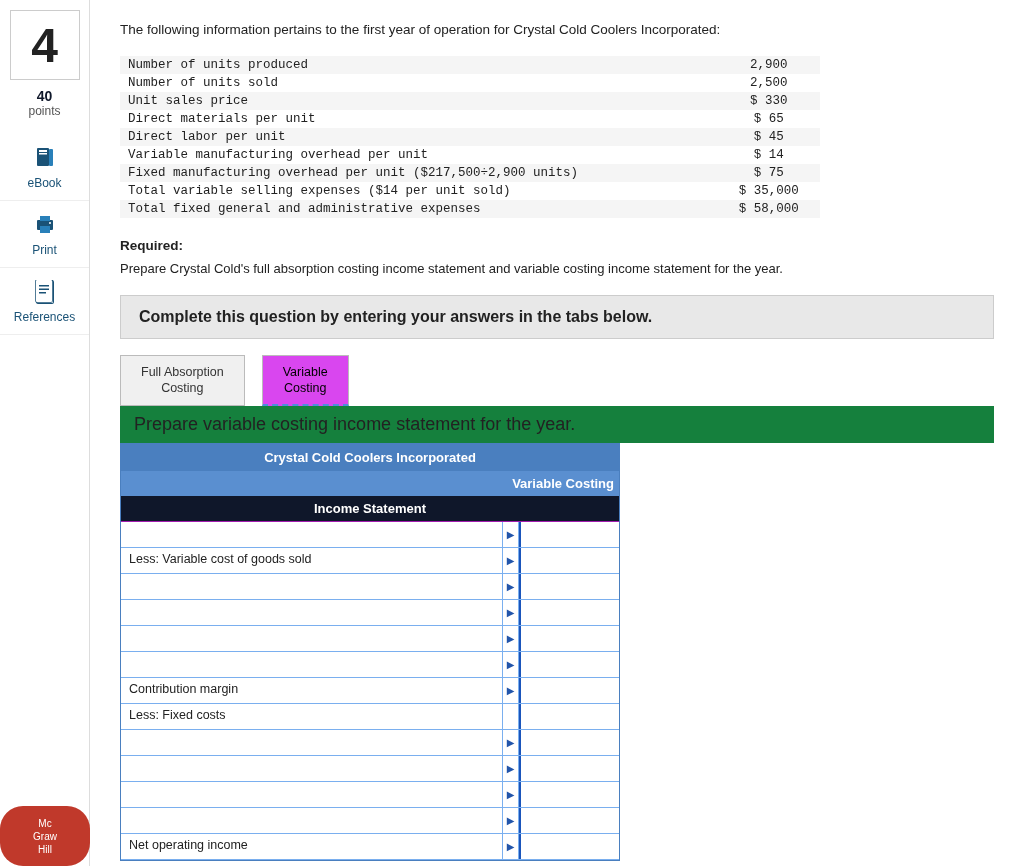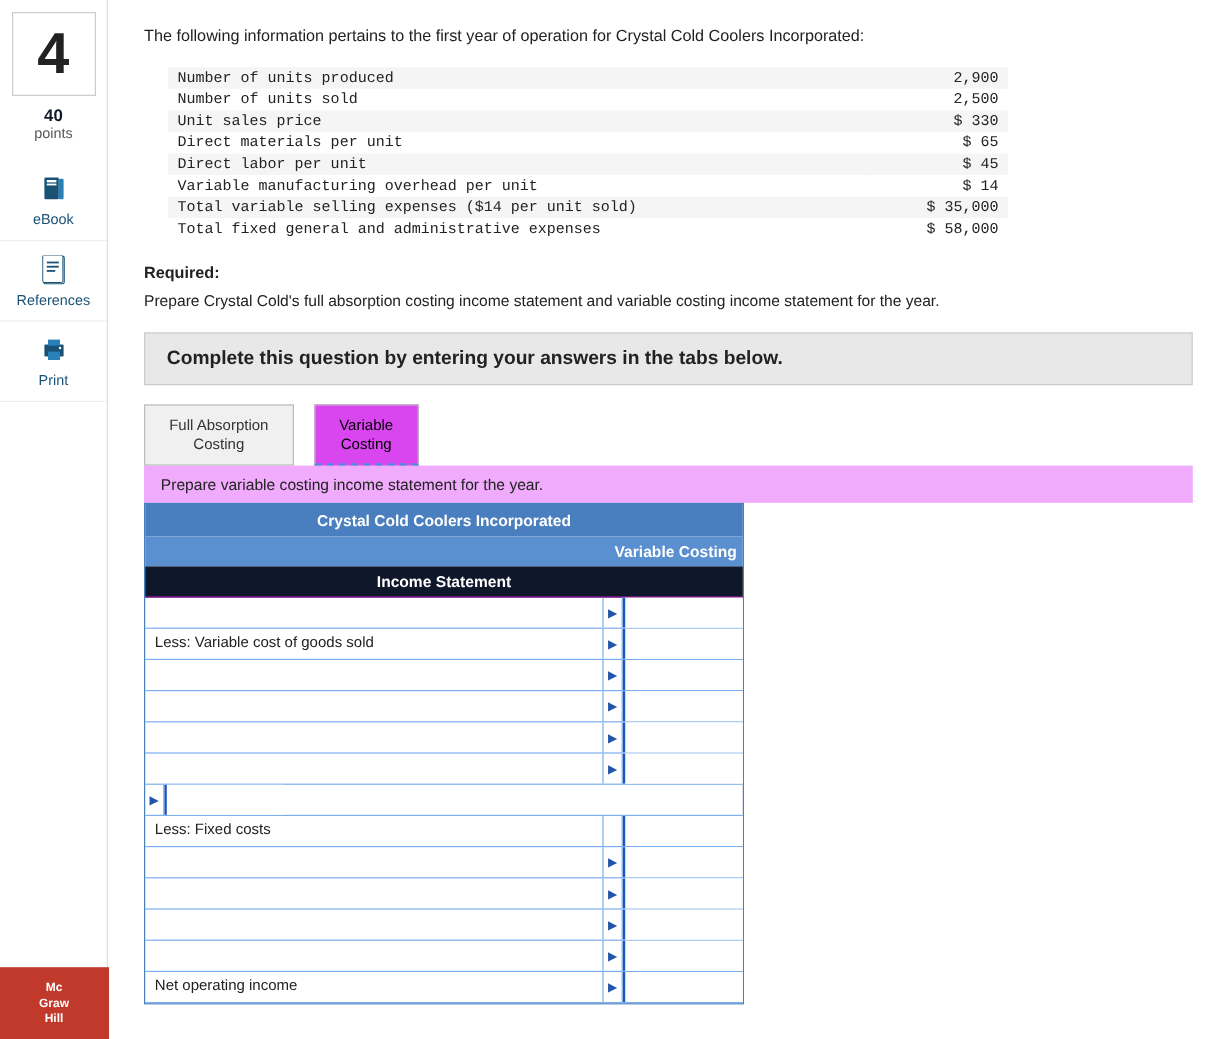--- a/index.html
+++ b/index.html
@@ -78,28 +78,27 @@
     }
 
     
     .data-table {
       border-collapse: collapse;
       margin-bottom: 20px;
       font-size: 12.5px;
       font-family: 'Courier New', monospace;
       width: 100%;
       max-width: 700px;
-      margin-left: 20px;
     }
     .data-table tr td {
       padding: 2px 8px;
     }
     .data-table tr:nth-child(odd) td { background: #f5f5f5; }
     .data-table tr:nth-child(even) td { background: #fff; }
-    .data-table td:last-child { text-align: right; min-width: 80px; }
+    .data-table td:last-child { text-align: center; min-width: 80px; }
 
     .required-heading {
       font-weight: bold;
       margin-bottom: 6px;
       font-size: 13.5px;
     }
     .required-text {
       font-size: 13px;
       margin-bottom: 16px;
       line-height: 1.5;
@@ -136,23 +135,23 @@
       background: #d946ef;
       border-bottom: 2px dashed #4a90d9;
       color: #000;
     }
     .tab:not(.active) {
       border-bottom: 1px solid #bbb;
     }
 
     
     .prepare-bar {
-      background: #f0abfc;
+      background: #15803d;
       padding: 8px 14px;
-      font-size: 13px;
+      font-size: 18px;
       margin-bottom: 0;
     }
 
     
     .income-table-wrapper {
       border: 1px solid #4a7fbf;
       max-width: 500px;
     }
     .income-header {
       background: #4a7fbf;
@@ -209,32 +208,33 @@
       padding: 2px 4px;
       font-size: 12.5px;
       outline: none;
     }
 
     
     .mcgraw-logo {
       background: #c0392b;
       color: white;
       font-size: 10px;
-      font-weight: bold;
+      font-weight: normal;
       padding: 6px 8px;
       line-height: 1.3;
       text-align: center;
       position: fixed;
       bottom: 0;
       left: 0;
       width: 90px;
       height: 60px;
       display: flex;
       align-items: center;
       justify-content: center;
+      border-radius: 23px;
     }
   </style>
 </head>
 <body>
 
 <div class="page-wrapper">
   <div class="main-content">
 
     <div class="sidebar">
       <div class="question-number-box">
@@ -248,48 +248,48 @@
       <div class="sidebar-item">
         <div class="sidebar-icon">
           <svg width="24" height="24" viewBox="0 0 24 24" fill="#1a5276">
             <rect x="4" y="2" width="12" height="18" rx="1" fill="#1a5276"></rect>
             <rect x="6" y="4" width="8" height="2" fill="white"></rect>
             <rect x="6" y="7" width="8" height="1.5" fill="white"></rect>
             <rect x="16" y="3" width="4" height="17" rx="1" fill="#2980b9"></rect>
           </svg>
         </div>
         <span>eBook</span>
+      </div>
+
+      <div class="sidebar-item">
+        <div class="sidebar-icon">
+          <svg width="24" height="22" viewBox="0 0 24 22" fill="#1a5276">
+            <rect x="4" y="6" width="16" height="10" rx="1" fill="#1a5276"></rect>
+            <rect x="7" y="2" width="10" height="5" fill="#2980b9"></rect>
+            <rect x="7" y="12" width="10" height="7" fill="#2980b9"></rect>
+            <rect x="16" y="8" width="2" height="2" rx="1" fill="white"></rect>
+          </svg>
+        </div>
+        <span>Print</span>
       </div>
 
       <div class="sidebar-item">
         <div class="sidebar-icon">
           <svg width="22" height="24" viewBox="0 0 22 24" fill="#1a5276">
             <rect x="3" y="1" width="16" height="22" rx="1" fill="none" stroke="#1a5276" stroke-width="2"></rect>
             <rect x="3" y="1" width="16" height="22" rx="1" fill="white"></rect>
             <rect x="2" y="0" width="16" height="22" rx="1" fill="none" stroke="#1a5276" stroke-width="1.5"></rect>
             <rect x="2" y="0" width="16" height="22" rx="1" fill="white"></rect>
             <rect x="5" y="5" width="10" height="1.5" fill="#1a5276"></rect>
             <rect x="5" y="8.5" width="10" height="1.5" fill="#1a5276"></rect>
             <rect x="5" y="12" width="7" height="1.5" fill="#1a5276"></rect>
           </svg>
         </div>
         <span>References</span>
       </div>
-
-      <div class="sidebar-item">
-        <div class="sidebar-icon">
-          <svg width="24" height="22" viewBox="0 0 24 22" fill="#1a5276">
-            <rect x="4" y="6" width="16" height="10" rx="1" fill="#1a5276"></rect>
-            <rect x="7" y="2" width="10" height="5" fill="#2980b9"></rect>
-            <rect x="7" y="12" width="10" height="7" fill="#2980b9"></rect>
-            <rect x="16" y="8" width="2" height="2" rx="1" fill="white"></rect>
-          </svg>
-        </div>
-        <span>Print</span>
-      </div>
     </div>
 
     <div class="content-area">
       <p class="question-text">The following information pertains to the first year of operation for Crystal Cold Coolers Incorporated:</p>
 
       <table class="data-table">
         <tbody id="data-table-body">
         <tr>
               <td>Number of units produced</td>
               <td>2,900</td>
@@ -308,20 +308,24 @@
             </tr>
             <tr>
               <td>Direct labor per unit</td>
               <td>$ 45</td>
             </tr>
             <tr>
               <td>Variable manufacturing overhead per unit</td>
               <td>$ 14</td>
             </tr>
             <tr>
+              <td>Fixed manufacturing overhead per unit ($217,500÷2,900 units)</td>
+              <td>$ 75</td>
+            </tr>
+            <tr>
               <td>Total variable selling expenses ($14 per unit sold)</td>
               <td>$ 35,000</td>
             </tr>
             <tr>
               <td>Total fixed general and administrative expenses</td>
               <td>$ 58,000</td>
             </tr>
           </tbody>
       </table>
 
@@ -376,20 +380,21 @@
           <input class="input-cell" type="text" value="" style="">
         </div>
 
         <div class="income-row">
           <div class="label-cell"></div>
           <div class="arrow-cell">▶</div>
           <input class="input-cell" type="text" value="" style="">
         </div>
 
         <div class="income-row">
+          <div class="label-cell">Contribution margin</div>
           <div class="arrow-cell">▶</div>
           <input class="input-cell" type="text" value="" style="">
         </div>
 
         <div class="income-row">
           <div class="label-cell">Less: Fixed costs</div>
           <div class="arrow-cell"></div>
           <div class="input-cell" style="border-left:2px solid #1a55bb;"></div>
         </div>
 

